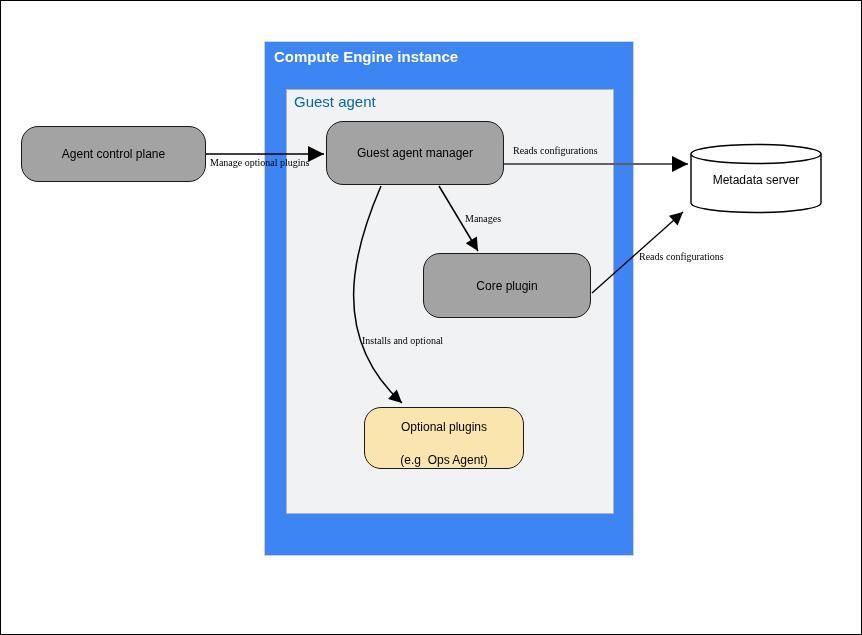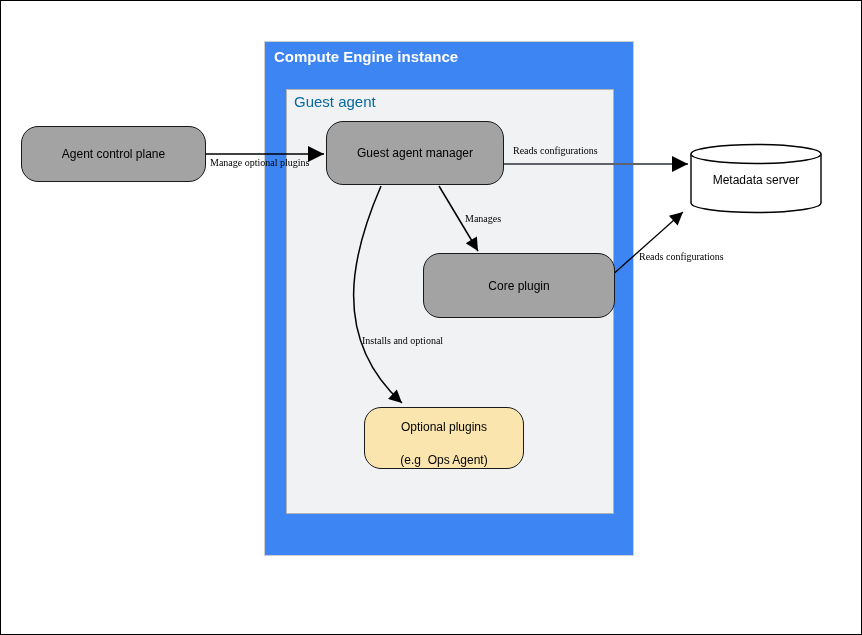--- a/index.html
+++ b/index.html
@@ -36,21 +36,21 @@
   .node {
     position:absolute; box-sizing:border-box;
     border:1px solid #1a1a1a; border-radius:17px;
     display:flex; flex-direction:column; align-items:center; justify-content:center;
     font-size:12px; text-align:center; z-index:4;
   }
   .node.blue   { background:#a3a3a3; }
   .node.yellow { background:#fae5af; }
   #node-acp  { left:20px;  top:125px; width:185px; height:56px; }
   #node-gam  { left:325px; top:120px; width:178px; height:64px; }
-  #node-core { left:422px; top:252px; width:192px; height:65px; }
+  #node-core { left:422px; top:252px; width:168px; height:65px; }
   #node-opt  { left:363px; top:406px; width:160px; height:62px; }
   #node-opt .line { line-height:21px; white-space:pre;margin-top:12px; }
   .cyl-label {
     position:absolute; left:690px; top:172px; width:130px;
     text-align:center; font-size:12px; z-index:4;
   }
   .edge-label {
     position:absolute; font-size:10px; color:#000;
     white-space:nowrap; z-index:5;font-family:Liberation Serif, serif;
   }

